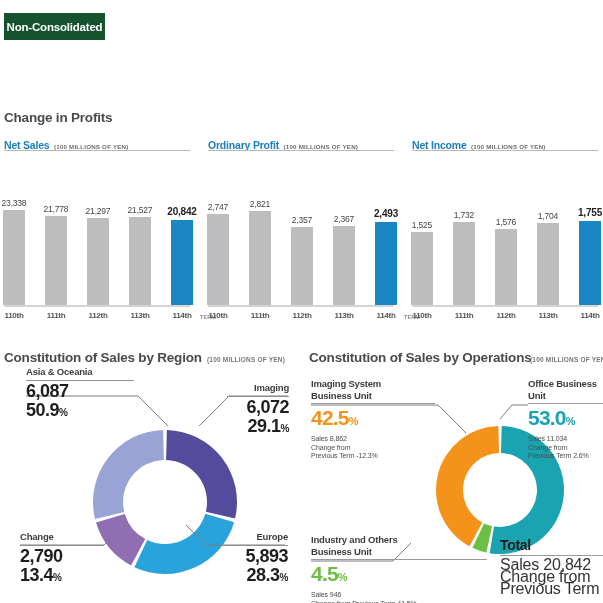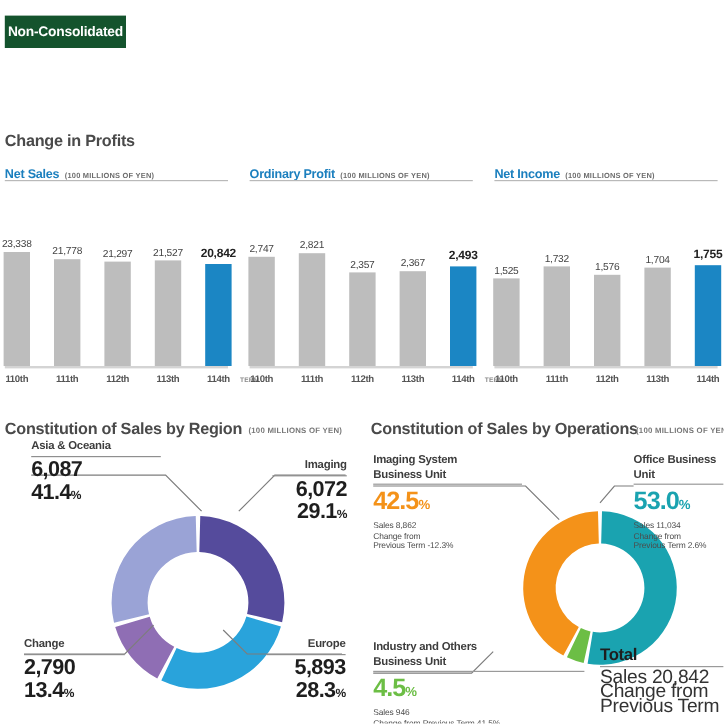--- a/index.html
+++ b/index.html
@@ -194,21 +194,21 @@
     <path class="leader" d="M26,16 L138,16 L168,46"></path>
     <path class="leader" d="M288,16 L229,16 L199,46"></path>
     <path class="leader" d="M20,165 L104,165 L128,141"></path>
     <path class="leader" d="M285,165 L206,165 L186,145"></path>
   </svg>
 
   <div class="dlab" style="left:26px;top:366px;width:108px;">
     <div class="t">Asia &amp; Oceania</div>
     <div class="ul"></div>
     <div class="big">6,087</div>
-    <div class="big2"><span>41.4</span><span class="pc">%</span></div>
+    <div class="big2"><span>50.9</span><span class="pc">%</span></div>
   </div>
 
   <div class="dlab" style="left:227px;top:382px;width:62px;text-align:right;">
     <div class="t">Imaging</div>
     <div class="ul"></div>
     <div class="big">6,072</div>
     <div class="big2"><span>29.1</span><span class="pc">%</span></div>
   </div>
 
   <div class="dlab" style="left:20px;top:531px;width:84px;">

